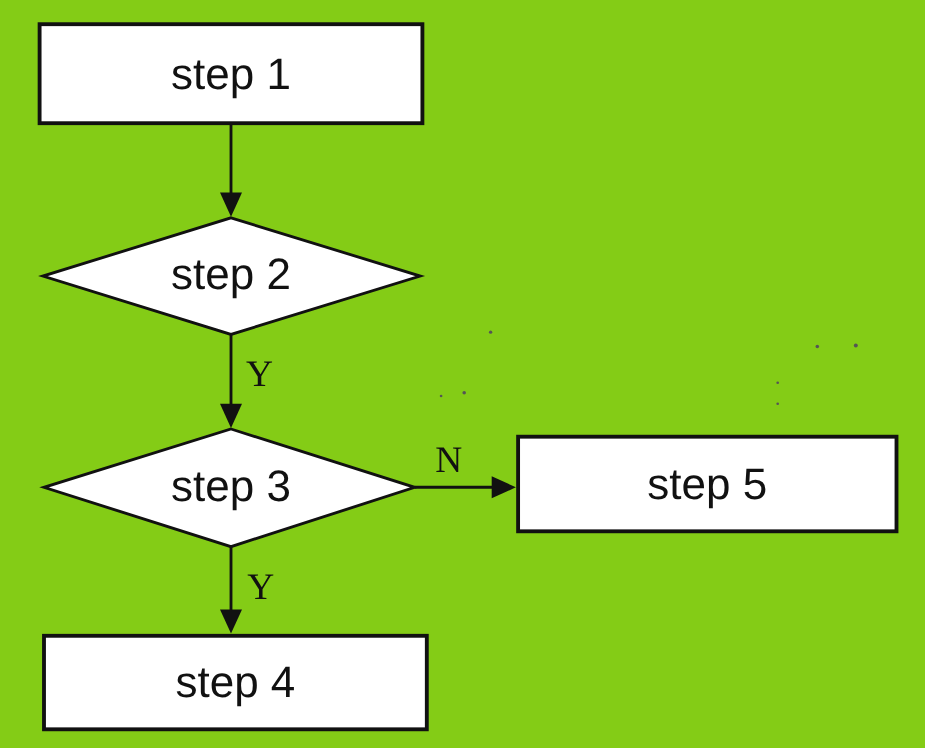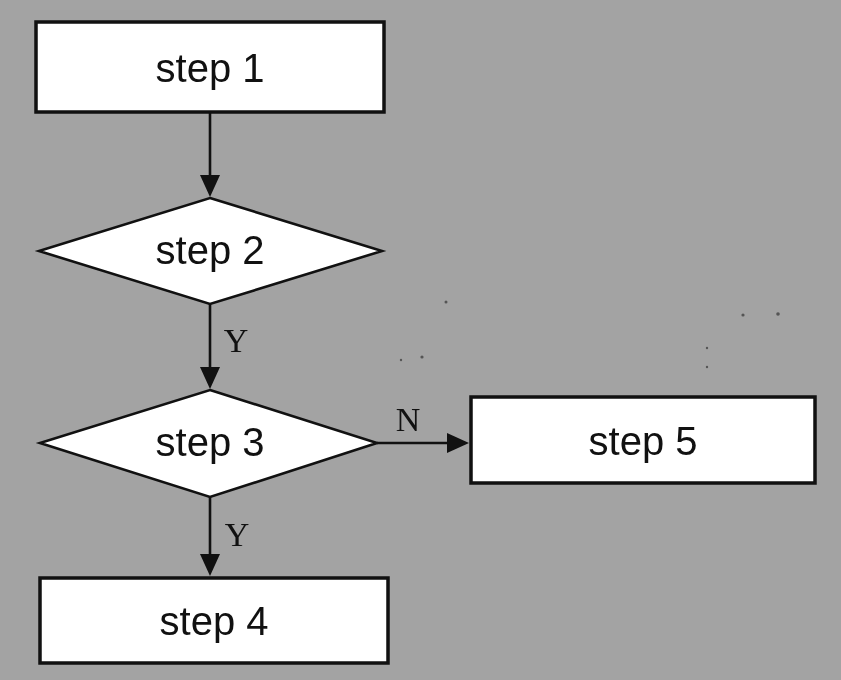--- a/index.html
+++ b/index.html
@@ -5,21 +5,21 @@
 <style>
   html, body {
     margin: 0;
     padding: 0;
     background: #ffffff;
   }
   .canvas {
     position: relative;
     width: 841px;
     height: 680px;
-    background: #a3a3a3;
+    background: #84cc16;
     overflow: hidden;
   }
   svg { display: block; }
   .node-label {
     font-family: "Liberation Sans", sans-serif;
     font-size: 40px;
     fill: #111111;
   }
   .edge-label {
     font-family: "Liberation Serif", serif;

